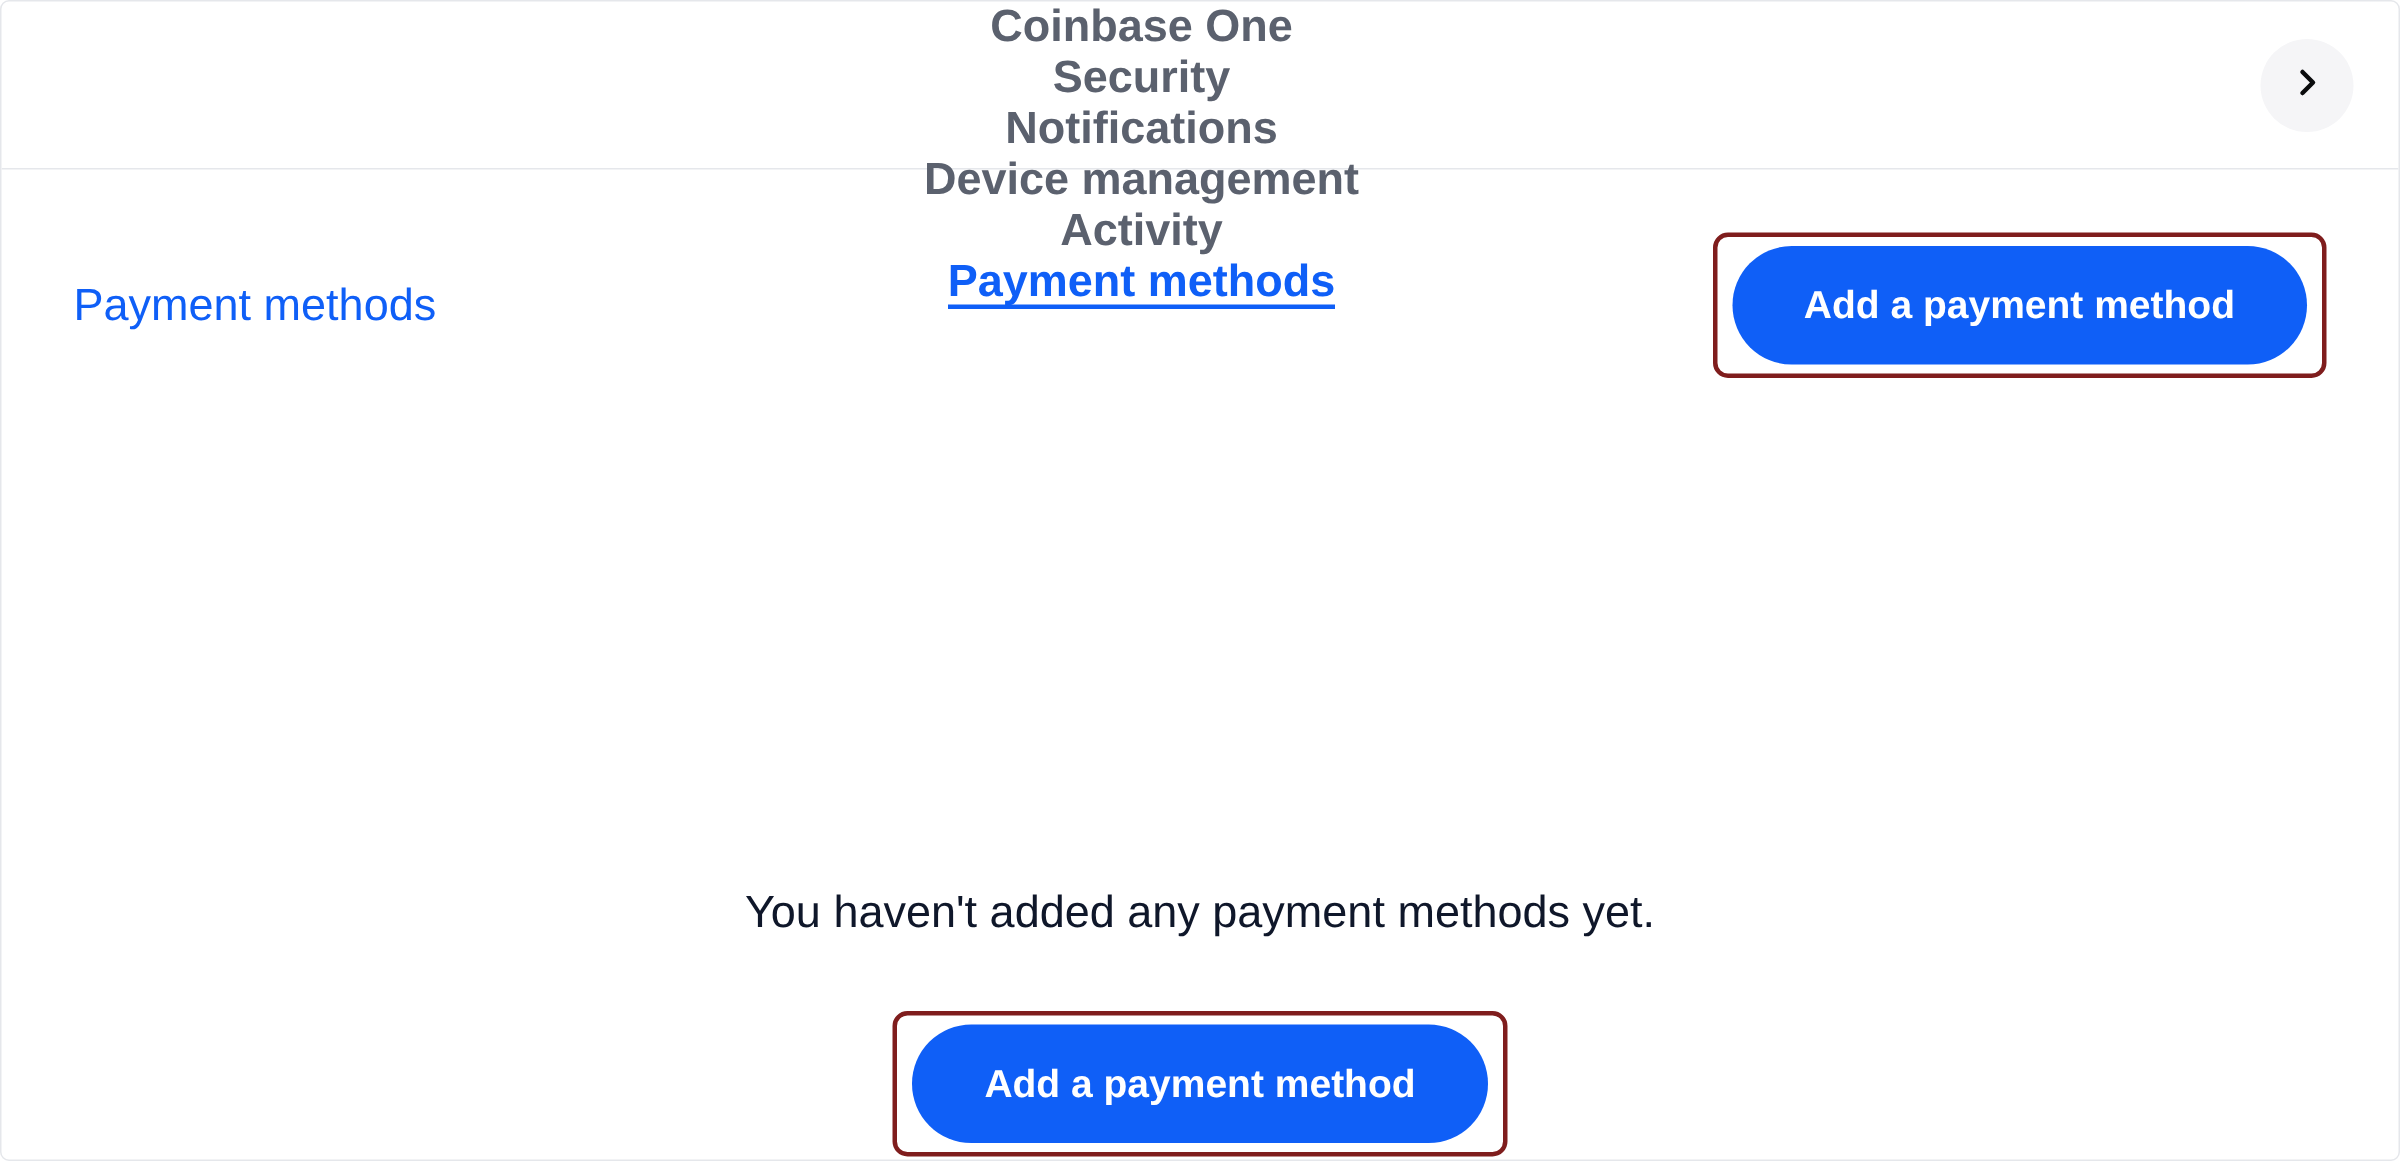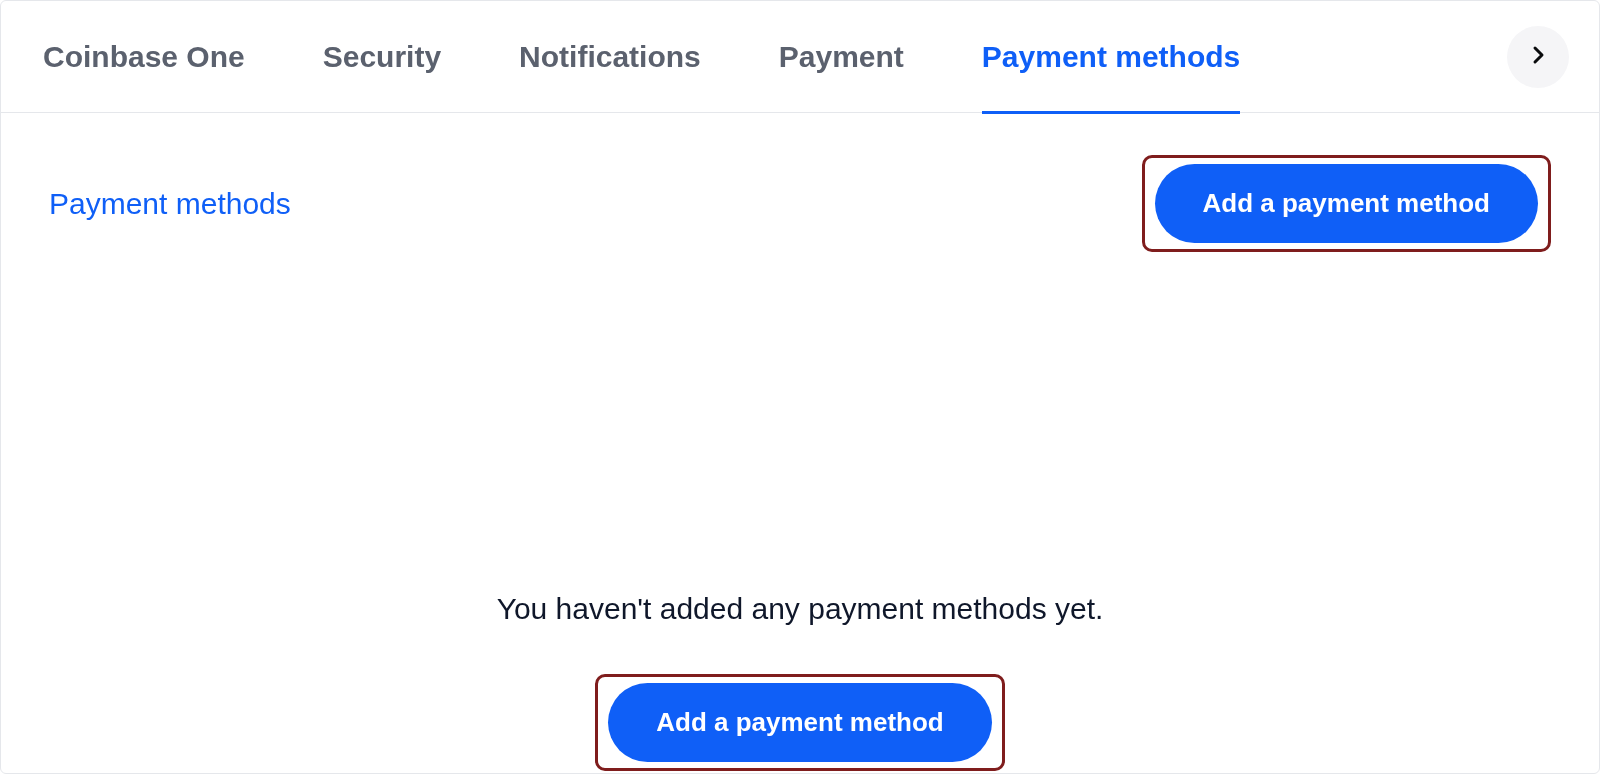--- a/index.html
+++ b/index.html
@@ -22,20 +22,21 @@
       height: 100%;
       overflow: hidden;
     }
     .tab-nav {
       display: flex;
       align-items: center;
       padding: 0 42px;
       height: 112px;
       border-bottom: 1px solid #e5e7eb;
       position: relative;
+      flex-direction: column;
     }
     .tab-item {
       font-size: 30px;
       font-weight: 600;
       color: #5b616e;
       margin-right: 78px;
       cursor: pointer;
       height: 112px;
       display: flex;
       align-items: center;
@@ -118,21 +119,22 @@
   </style>
 </head>
 <body>
 
 <div class="page-container">
 
   <nav class="tab-nav">
     <div class="tab-item">Coinbase One</div>
     <div class="tab-item">Security</div>
     <div class="tab-item">Notifications</div>
-    <div class="tab-item">Payment</div>
+    <div class="tab-item">Device management</div>
+    <div class="tab-item">Activity</div>
     <div class="tab-item active">Payment methods</div>
 
     <button class="nav-scroll-btn">
       <span>
         <svg viewBox="0 0 24 24" fill="none" stroke="#0a0b0d" stroke-width="3" stroke-linecap="round" stroke-linejoin="round">
           <polyline points="9 5 16 12 9 19"></polyline>
         </svg>
       </span>
     </button>
   </nav>

